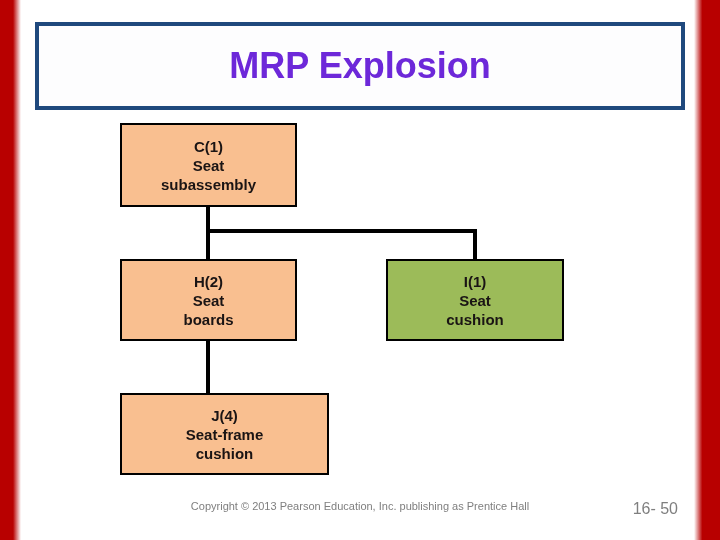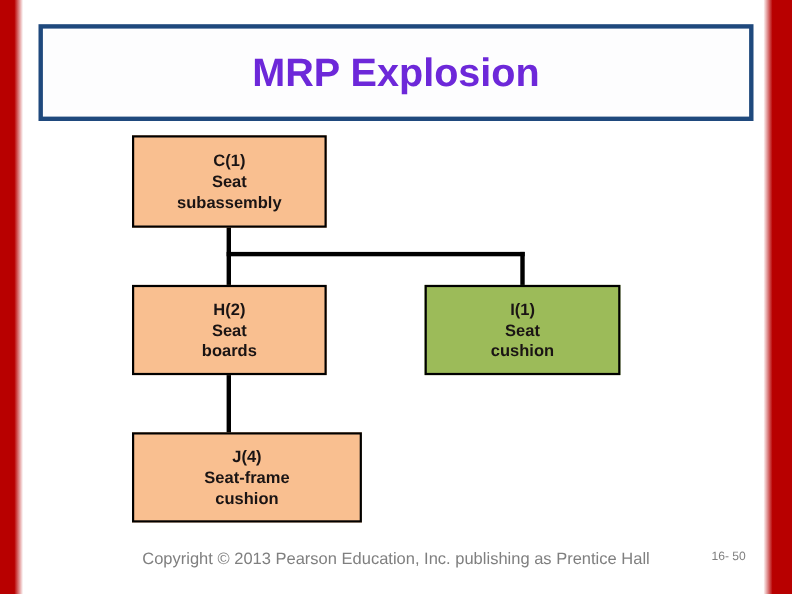--- a/index.html
+++ b/index.html
@@ -68,28 +68,28 @@
   .conn {
     position: absolute;
     background: #000000;
   }
   .footer-copyright {
     position: absolute;
     left: 0;
     right: 0;
     top: 500px;
     text-align: center;
-    font-size: 15px;
+    font-size: 11px;
     color: #7f7f7f;
   }
   .footer-page {
     position: absolute;
     right: 42px;
     top: 500px;
-    font-size: 11px;
+    font-size: 16px;
     color: #7f7f7f;
   }
 </style>
 </head>
 <body>
 
 <div class="slide">
 
   <div class="redbar left"></div>
   <div class="redbar right"></div>

